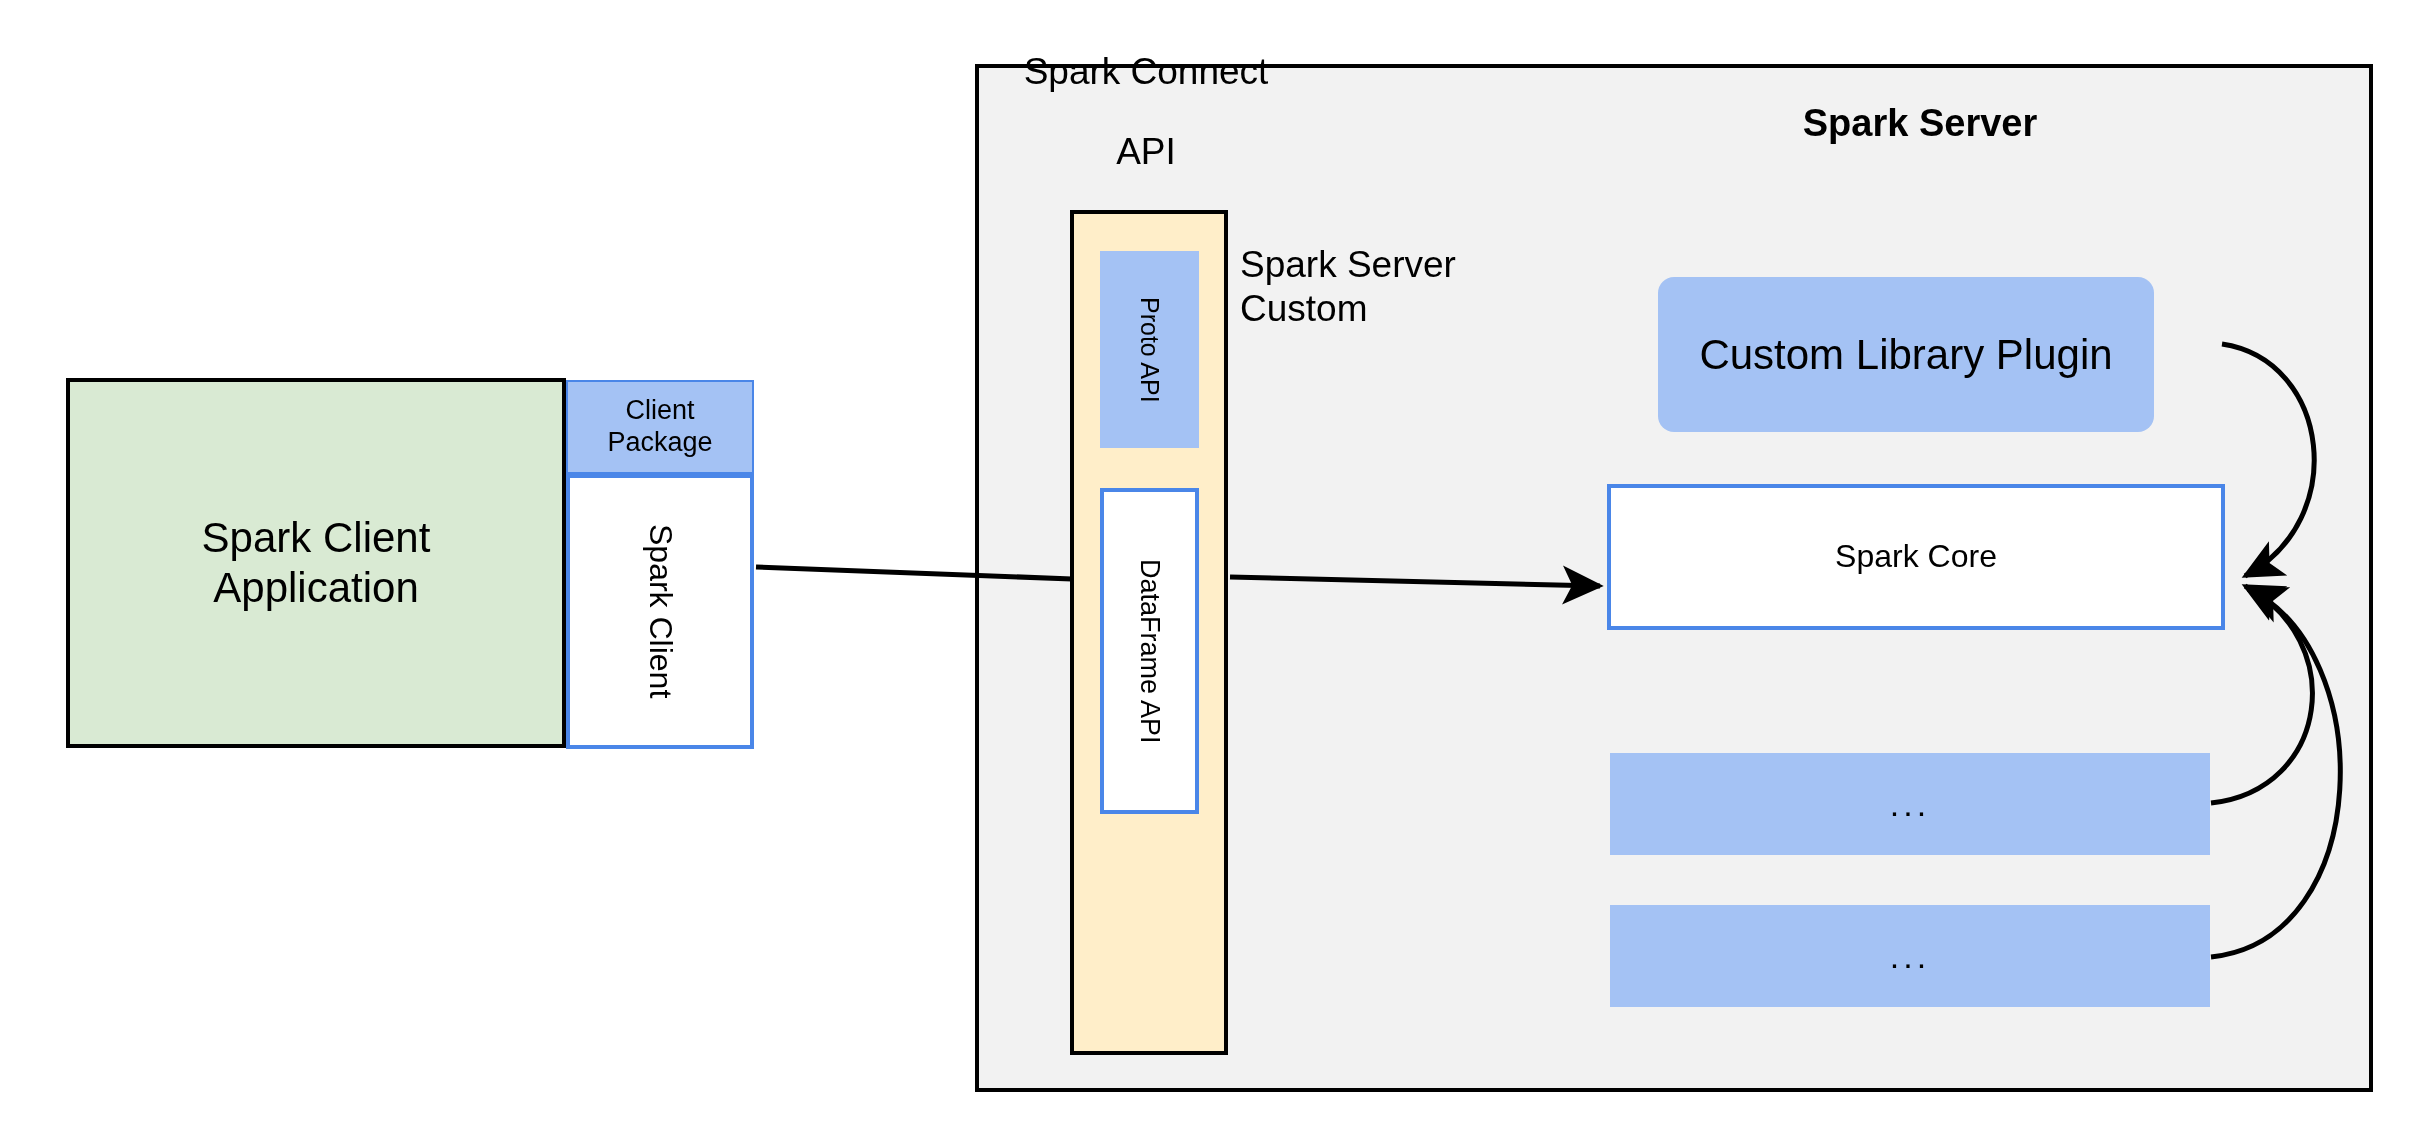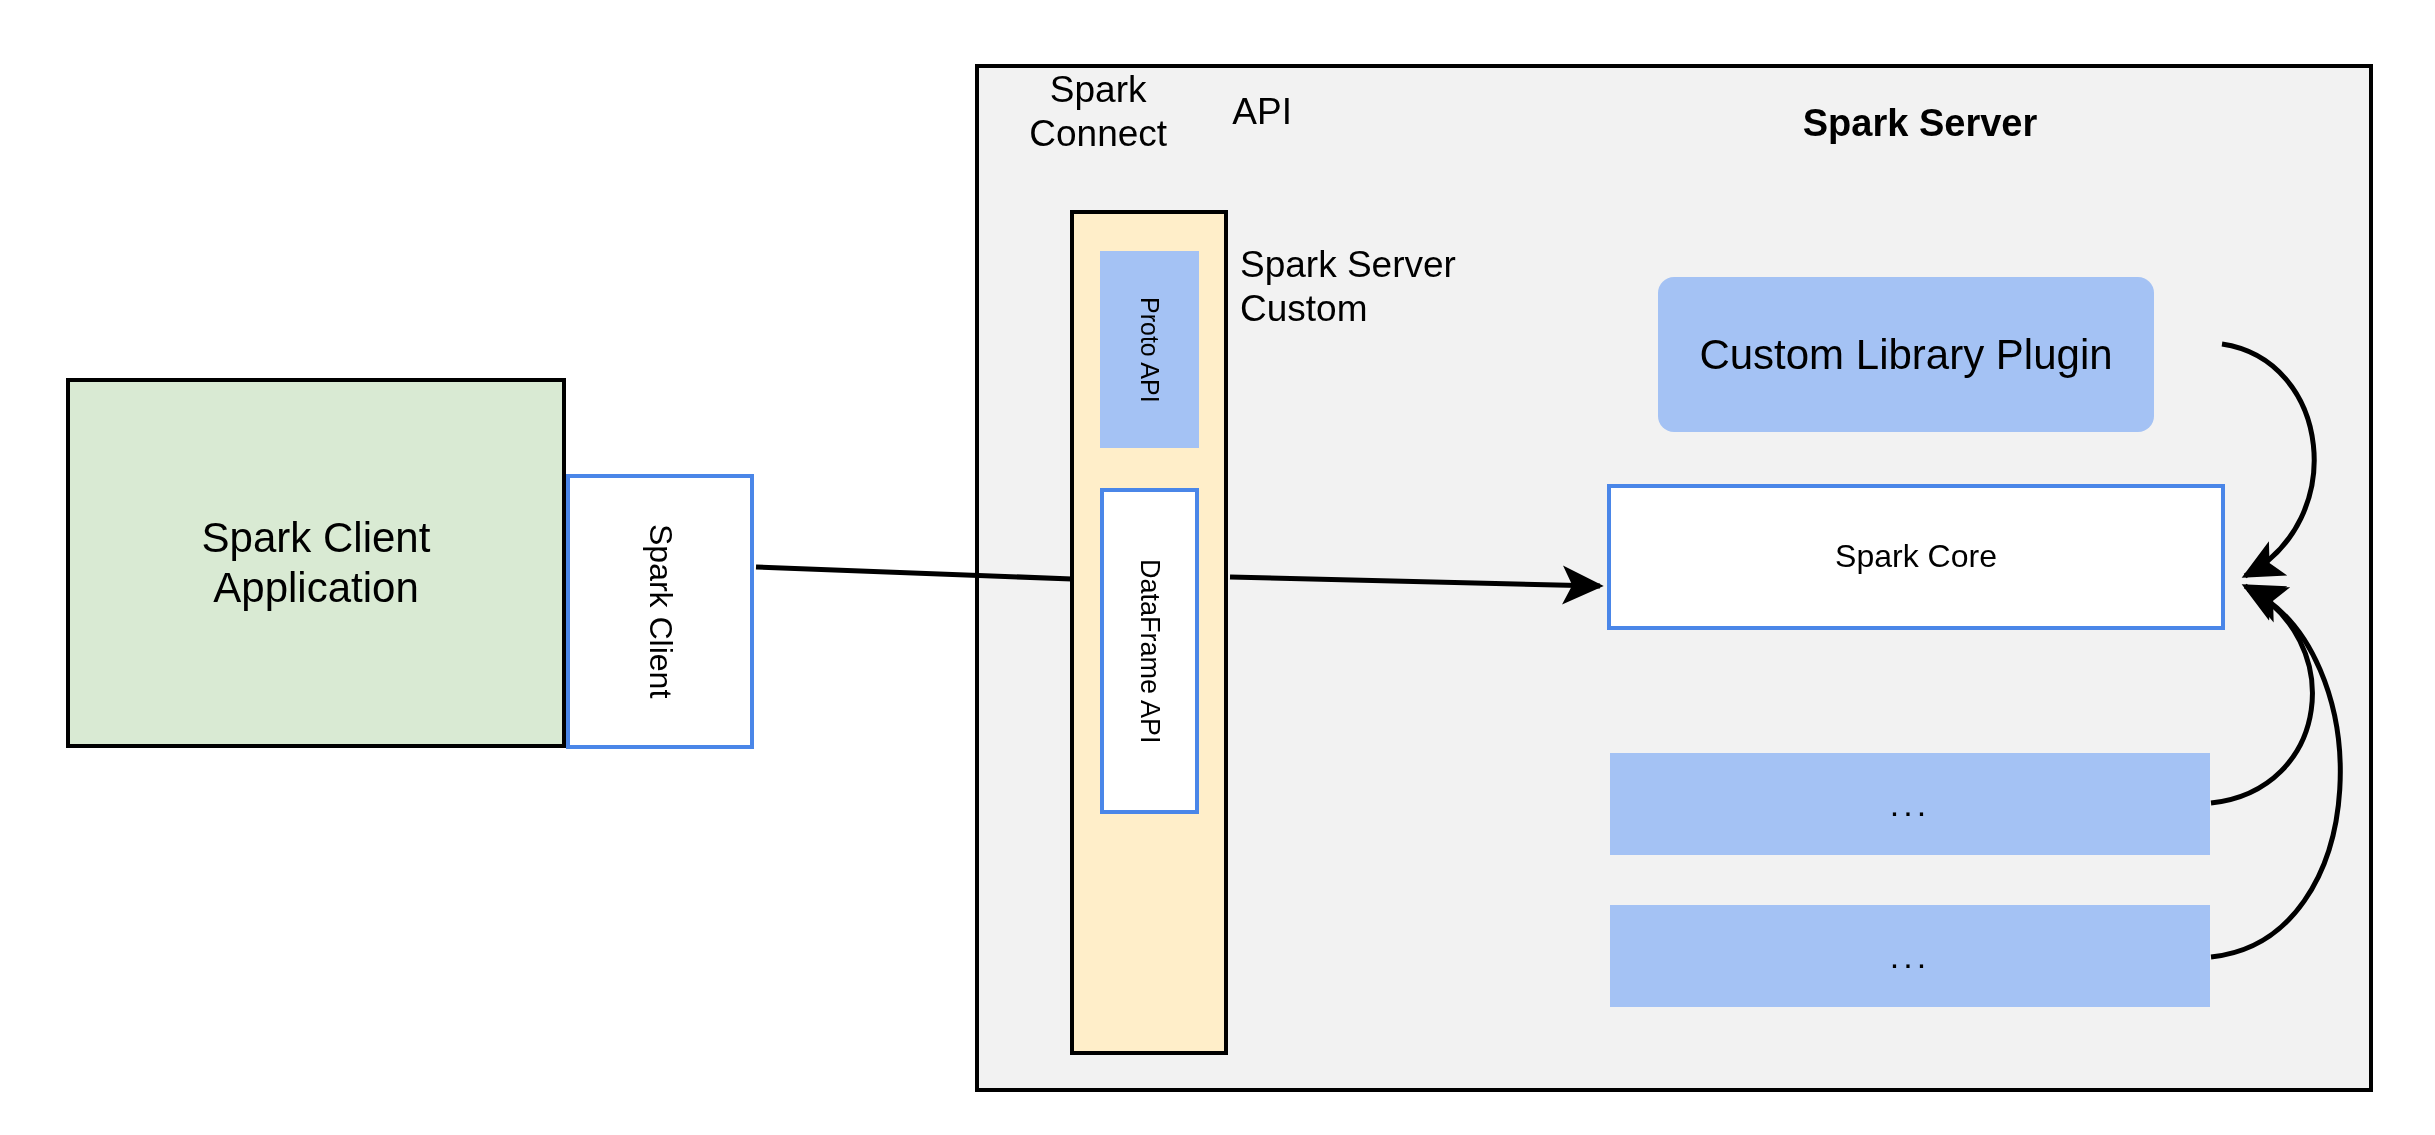--- a/index.html
+++ b/index.html
@@ -44,21 +44,21 @@
     height: 56px;
     font-size: 38px;
     font-weight: bold;
   }
   #connect-api-label {
     left: 1000px;
     top: 64px;
     width: 292px;
     height: 96px;
     font-size: 37px;
-    flex-direction: row;
+    flex-direction: column;
     gap: 36px;
   }
   #server-library-label {
     left: 1240px;
     top: 243px;
     width: 320px;
     height: 98px;
     font-size: 37px;
     justify-content: flex-start;
     align-items: flex-start;
@@ -220,20 +220,24 @@
 
   <div class="box" id="ellipsis-box-2">
     <span>...</span>
   </div>
 
   <div class="box" id="client-app-box">
     <span>Spark Client</span>
     <span>Application</span>
   </div>
 
+  <div class="box" id="client-package-box">
+    <span>Client</span>
+    <span>Package</span>
+  </div>
 
   <div class="box" id="spark-client-box">
     <span class="vtext" id="spark-client-label">Spark Client</span>
   </div>
 
   <svg id="connectors" viewBox="0 0 2435 1135">
     <defs>
       <marker id="arrow-head" viewBox="0 0 12 12" refX="10" refY="6" markerWidth="9" markerHeight="9" orient="auto-start-reverse">
         <path d="M 0 0.8 L 11 6 L 0 11.2 L 2.6 6 Z" fill="#000000"></path>
       </marker>

